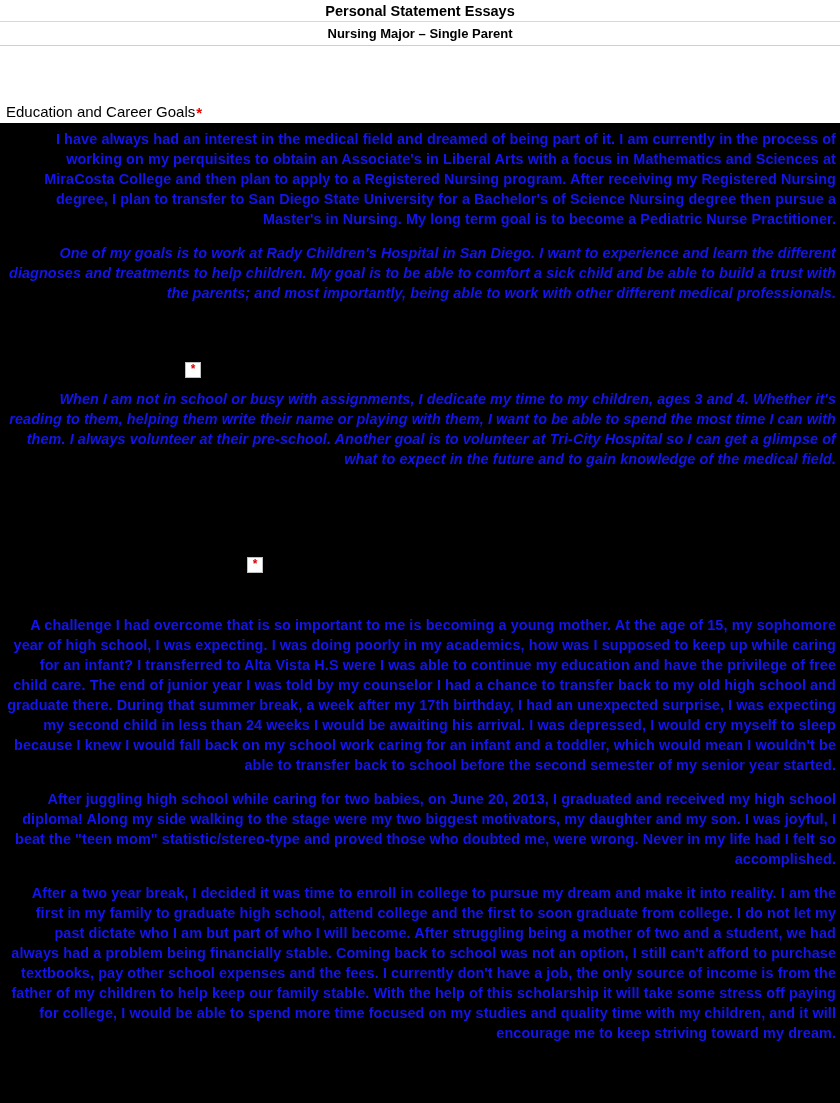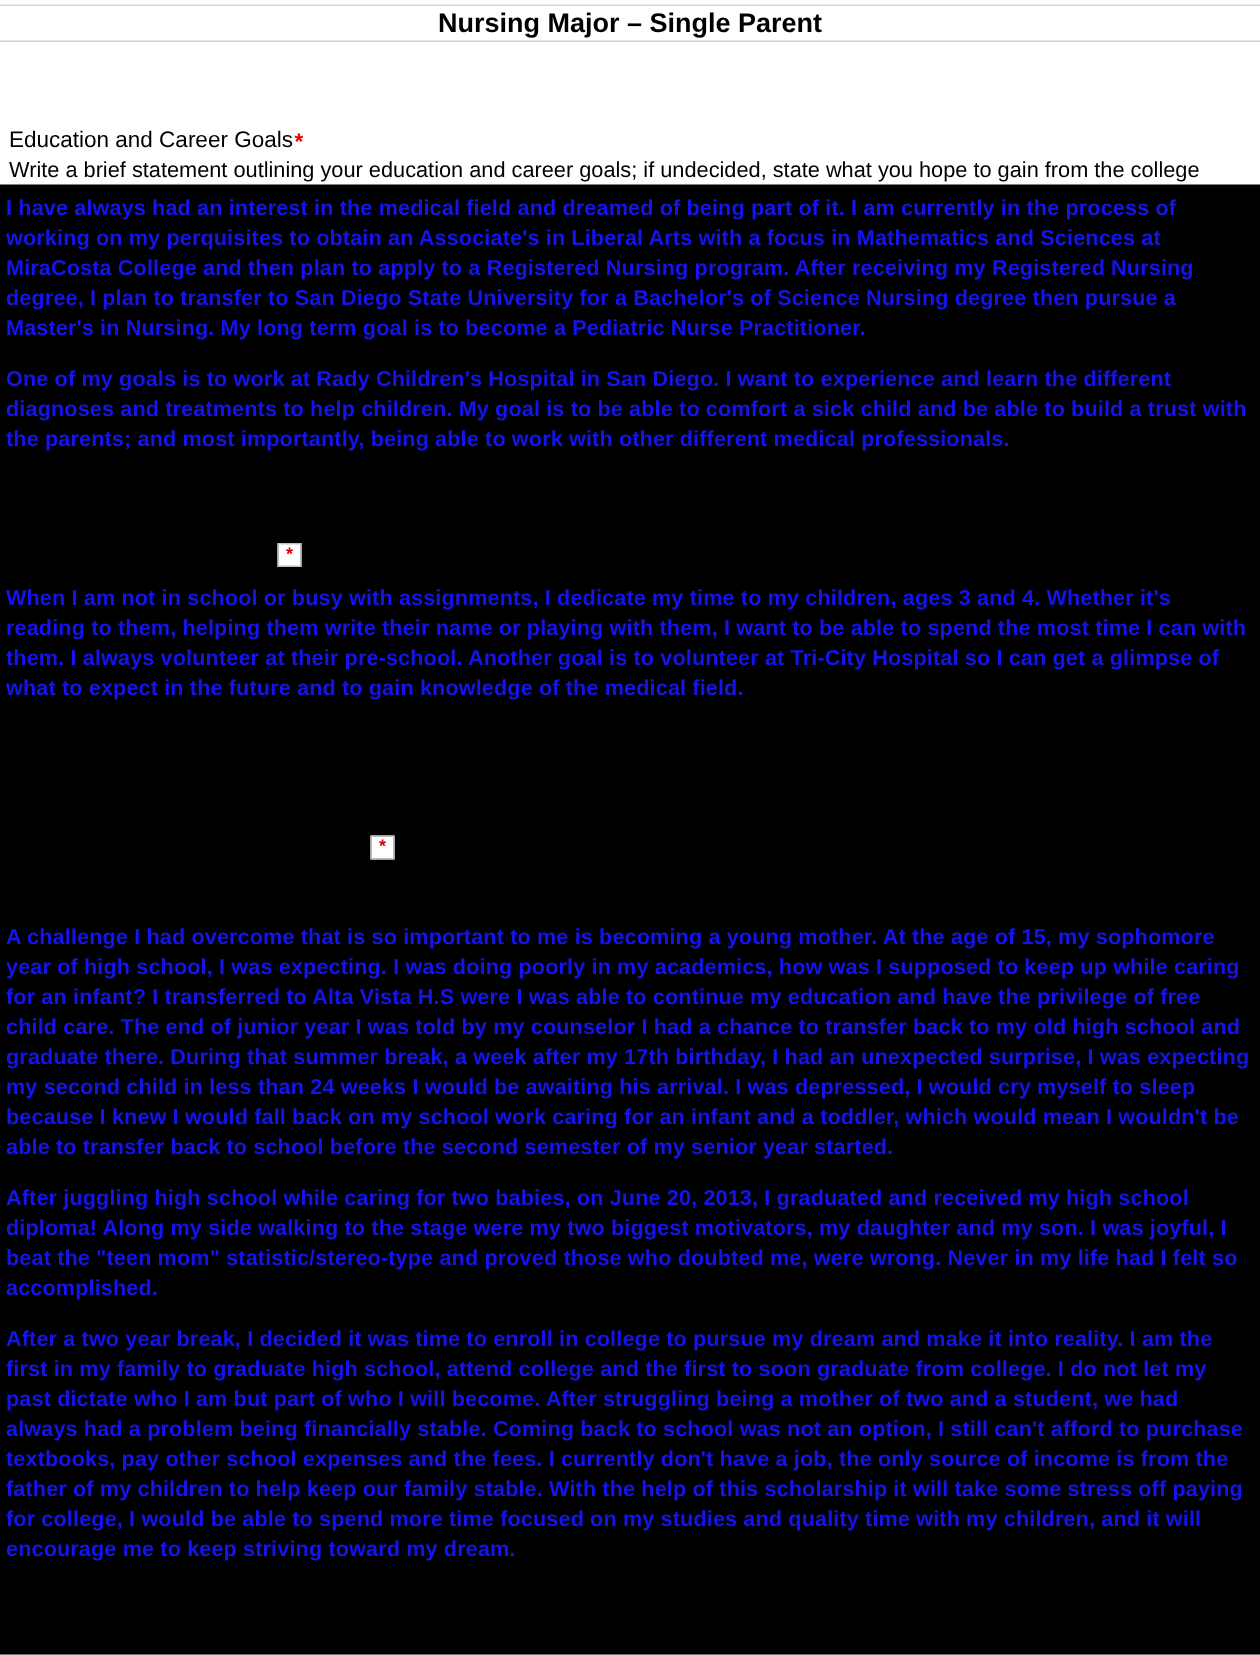--- a/index.html
+++ b/index.html
@@ -34,21 +34,21 @@
     color: #000000;
     line-height: 18px;
   }
   .header-rule {
     width: 840px;
     height: 1px;
     background: #d8d8d8;
     margin: 1px 0 0 0;
   }
   .header-line2 {
-    font-size: 18px;
+    font-size: 13px;
     font-weight: bold;
     color: #000000;
     line-height: 19px;
     padding-top: 2px;
   }
   .header-rule2 {
     width: 840px;
     height: 1px;
     background: #cfcfcf;
     margin-top: 2px;
@@ -86,30 +86,31 @@
     top: 123px;
     width: 840px;
     height: 980px;
     background: #000000;
     color: #1111ee;
     padding: 0;
     box-sizing: border-box;
   }
   .essay-inner {
     padding: 6px 4px 0 4px;
+    text-align: right;
   }
   .para {
     color: #1414ef;
     font-size: 14.4px;
     line-height: 20px;
     font-weight: bold;
     margin: 0 0 14px 0;
     letter-spacing: 0.1px;
   }
-  .para.tight { margin-bottom: 0; }
+  .para.tight { margin-bottom: 0; font-style: italic; }
   .gap-med { height: 60px; }
   .gap-large { height: 86px; }
 
   
   .marker {
     width: 14px;
     height: 14px;
     background: #ffffff;
     border: 1px solid #bfbfbf;
     color: #dd0000;
@@ -121,20 +122,21 @@
   }
   .marker-1 { left: 185px; top: 239px; }
   .marker-2 { left: 247px; top: 434px; }
 </style>
 </head>
 <body>
 
 <div class="page">
 
   <div class="header">
+    <div class="header-line1">Personal Statement Essays</div>
     <div class="header-rule"></div>
     <div class="header-line2">Nursing Major – Single Parent</div>
     <div class="header-rule2"></div>
   </div>
 
   <div class="prompt">
     <div class="prompt-title">
       <span>Education and Career Goals</span><span class="req-star">*</span>
     </div>
     <div class="prompt-text">Write a brief statement outlining your education and career goals; if undecided, state what you hope to gain from the college experience.</div>

